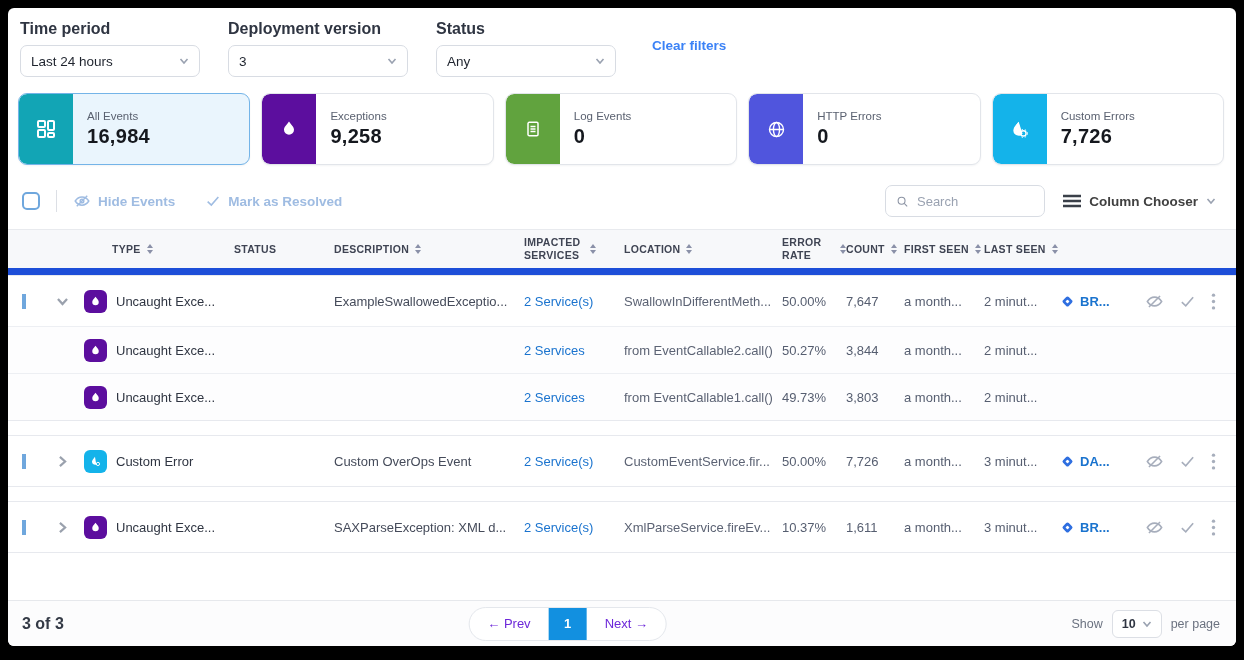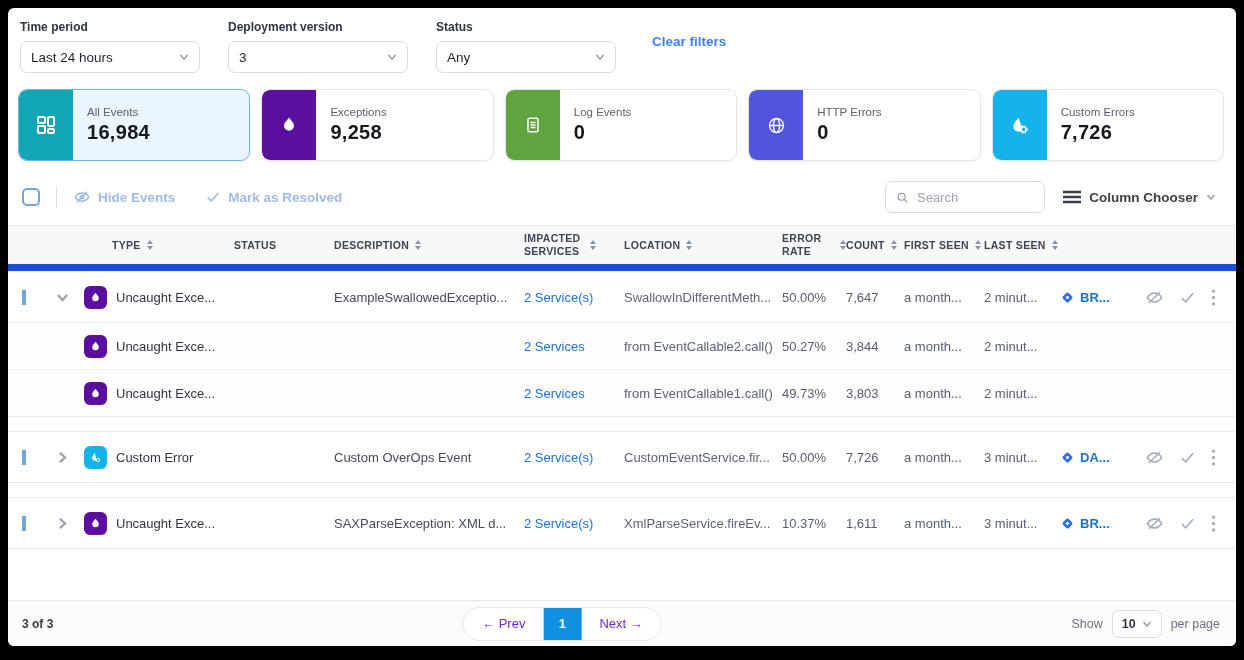--- a/index.html
+++ b/index.html
@@ -8,21 +8,21 @@
   .app { width:100%; height:100%; background:#fff; border-radius:6px; overflow:hidden; display:flex; flex-direction:column; }
 
   
   .tabbar { display:flex; gap:30px; padding:14px 22px 0 18px; border-bottom:1px solid #e4e7ec; }
   .tab { font-size:13.5px; color:#3d4351; padding-bottom:11px; cursor:pointer; position:relative; }
   .tab.active { color:#1d212b; font-weight:bold; }
   .tab.active::after { content:""; position:absolute; left:-4px; right:-4px; bottom:-1px; height:3px; background:#1a73ce; border-radius:2px; }
 
   
   .filters { display:flex; align-items:flex-end; gap:28px; padding:12px 14px 14px 12px; }
-  .filter .flabel { font-size:12px; font-weight:bold; color:#2f3542; margin-bottom:7px; }
+  .filter .flabel { font-size:16px; font-weight:bold; color:#2f3542; margin-bottom:7px; }
   .select { display:flex; align-items:center; justify-content:space-between; width:180px; height:32px; border:1px solid #d8dce3; border-radius:7px; background:#fff; padding:0 10px; font-size:13.5px; color:#1f242e; cursor:pointer; }
   .chev { width:10px; height:10px; flex:none; }
   .clear-link { font-size:13.5px; font-weight:bold; color:#3b82f6; margin:0 0 24px 8px; cursor:pointer; }
 
   
   .cards { display:flex; gap:11px; padding:2px 12px 14px 10px; }
   .card { flex:1; height:72px; background:#fff; border:1px solid #e2e5ea; border-radius:9px; display:flex; align-items:stretch; overflow:hidden; box-shadow:0 1px 2px rgba(20,30,60,.05); cursor:pointer; }
   .card.selected { background:#eaf5fd; border:1.5px solid #74b4e8; }
   .card-ic { width:54px; flex:none; display:flex; align-items:center; justify-content:center; border-radius:8px 0 0 8px; }
   .ic-teal { background:#12a5b5; } .ic-purple { background:#5c0e9e; } .ic-green { background:#61a33e; }
@@ -64,21 +64,21 @@
   .link { color:#1a73ce; cursor:pointer; }
   .c-loc { color:#5c6374; padding-right:8px; }
   .num { color:#565e70; }
   .c-ticket { display:flex; align-items:center; gap:5px; font-weight:bold; color:#1a73ce; cursor:pointer; }
   .c-actions { display:flex; align-items:center; justify-content:flex-end; gap:15px; }
   .act { cursor:pointer; display:flex; }
   .chevcell { display:flex; align-items:center; cursor:pointer; }
 
   
   .page-footer { margin-top:auto; border-top:1px solid #e6e8ec; background:#fcfcfd; display:flex; align-items:center; padding:0 16px 0 14px; height:46px; }
-  .range { font-size:12px; font-weight:bold; color:#343a46;text-align:center; }
+  .range { font-size:16px; font-weight:bold; color:#343a46;text-align:center; }
   .pager { position:absolute; left:50%; transform:translateX(-50%); display:flex; align-items:center; height:34px; border:1px solid #e4e7ec; border-radius:18px; overflow:hidden; background:#fff; }
   .pager-wrap { position:relative; flex:1; height:34px; }
   .pg { font-size:13px; color:#6d28d9; padding:0 18px; display:flex; align-items:center; height:100%; cursor:pointer; }
   .pg-num { width:38px; height:100%; background:#1290e0; color:#fff; font-size:13px; font-weight:bold; display:flex; align-items:center; justify-content:center; cursor:pointer; }
   .per-page { display:flex; align-items:center; gap:9px; font-size:12.5px; color:#6b7280; }
   .mini-select { display:flex; align-items:center; gap:6px; border:1px solid #dcdfe5; border-radius:6px; height:28px; padding:0 9px; font-size:12.5px; font-weight:bold; color:#2f3542; background:#fff; cursor:pointer; }
 </style>
 </head>
 <body>
 

